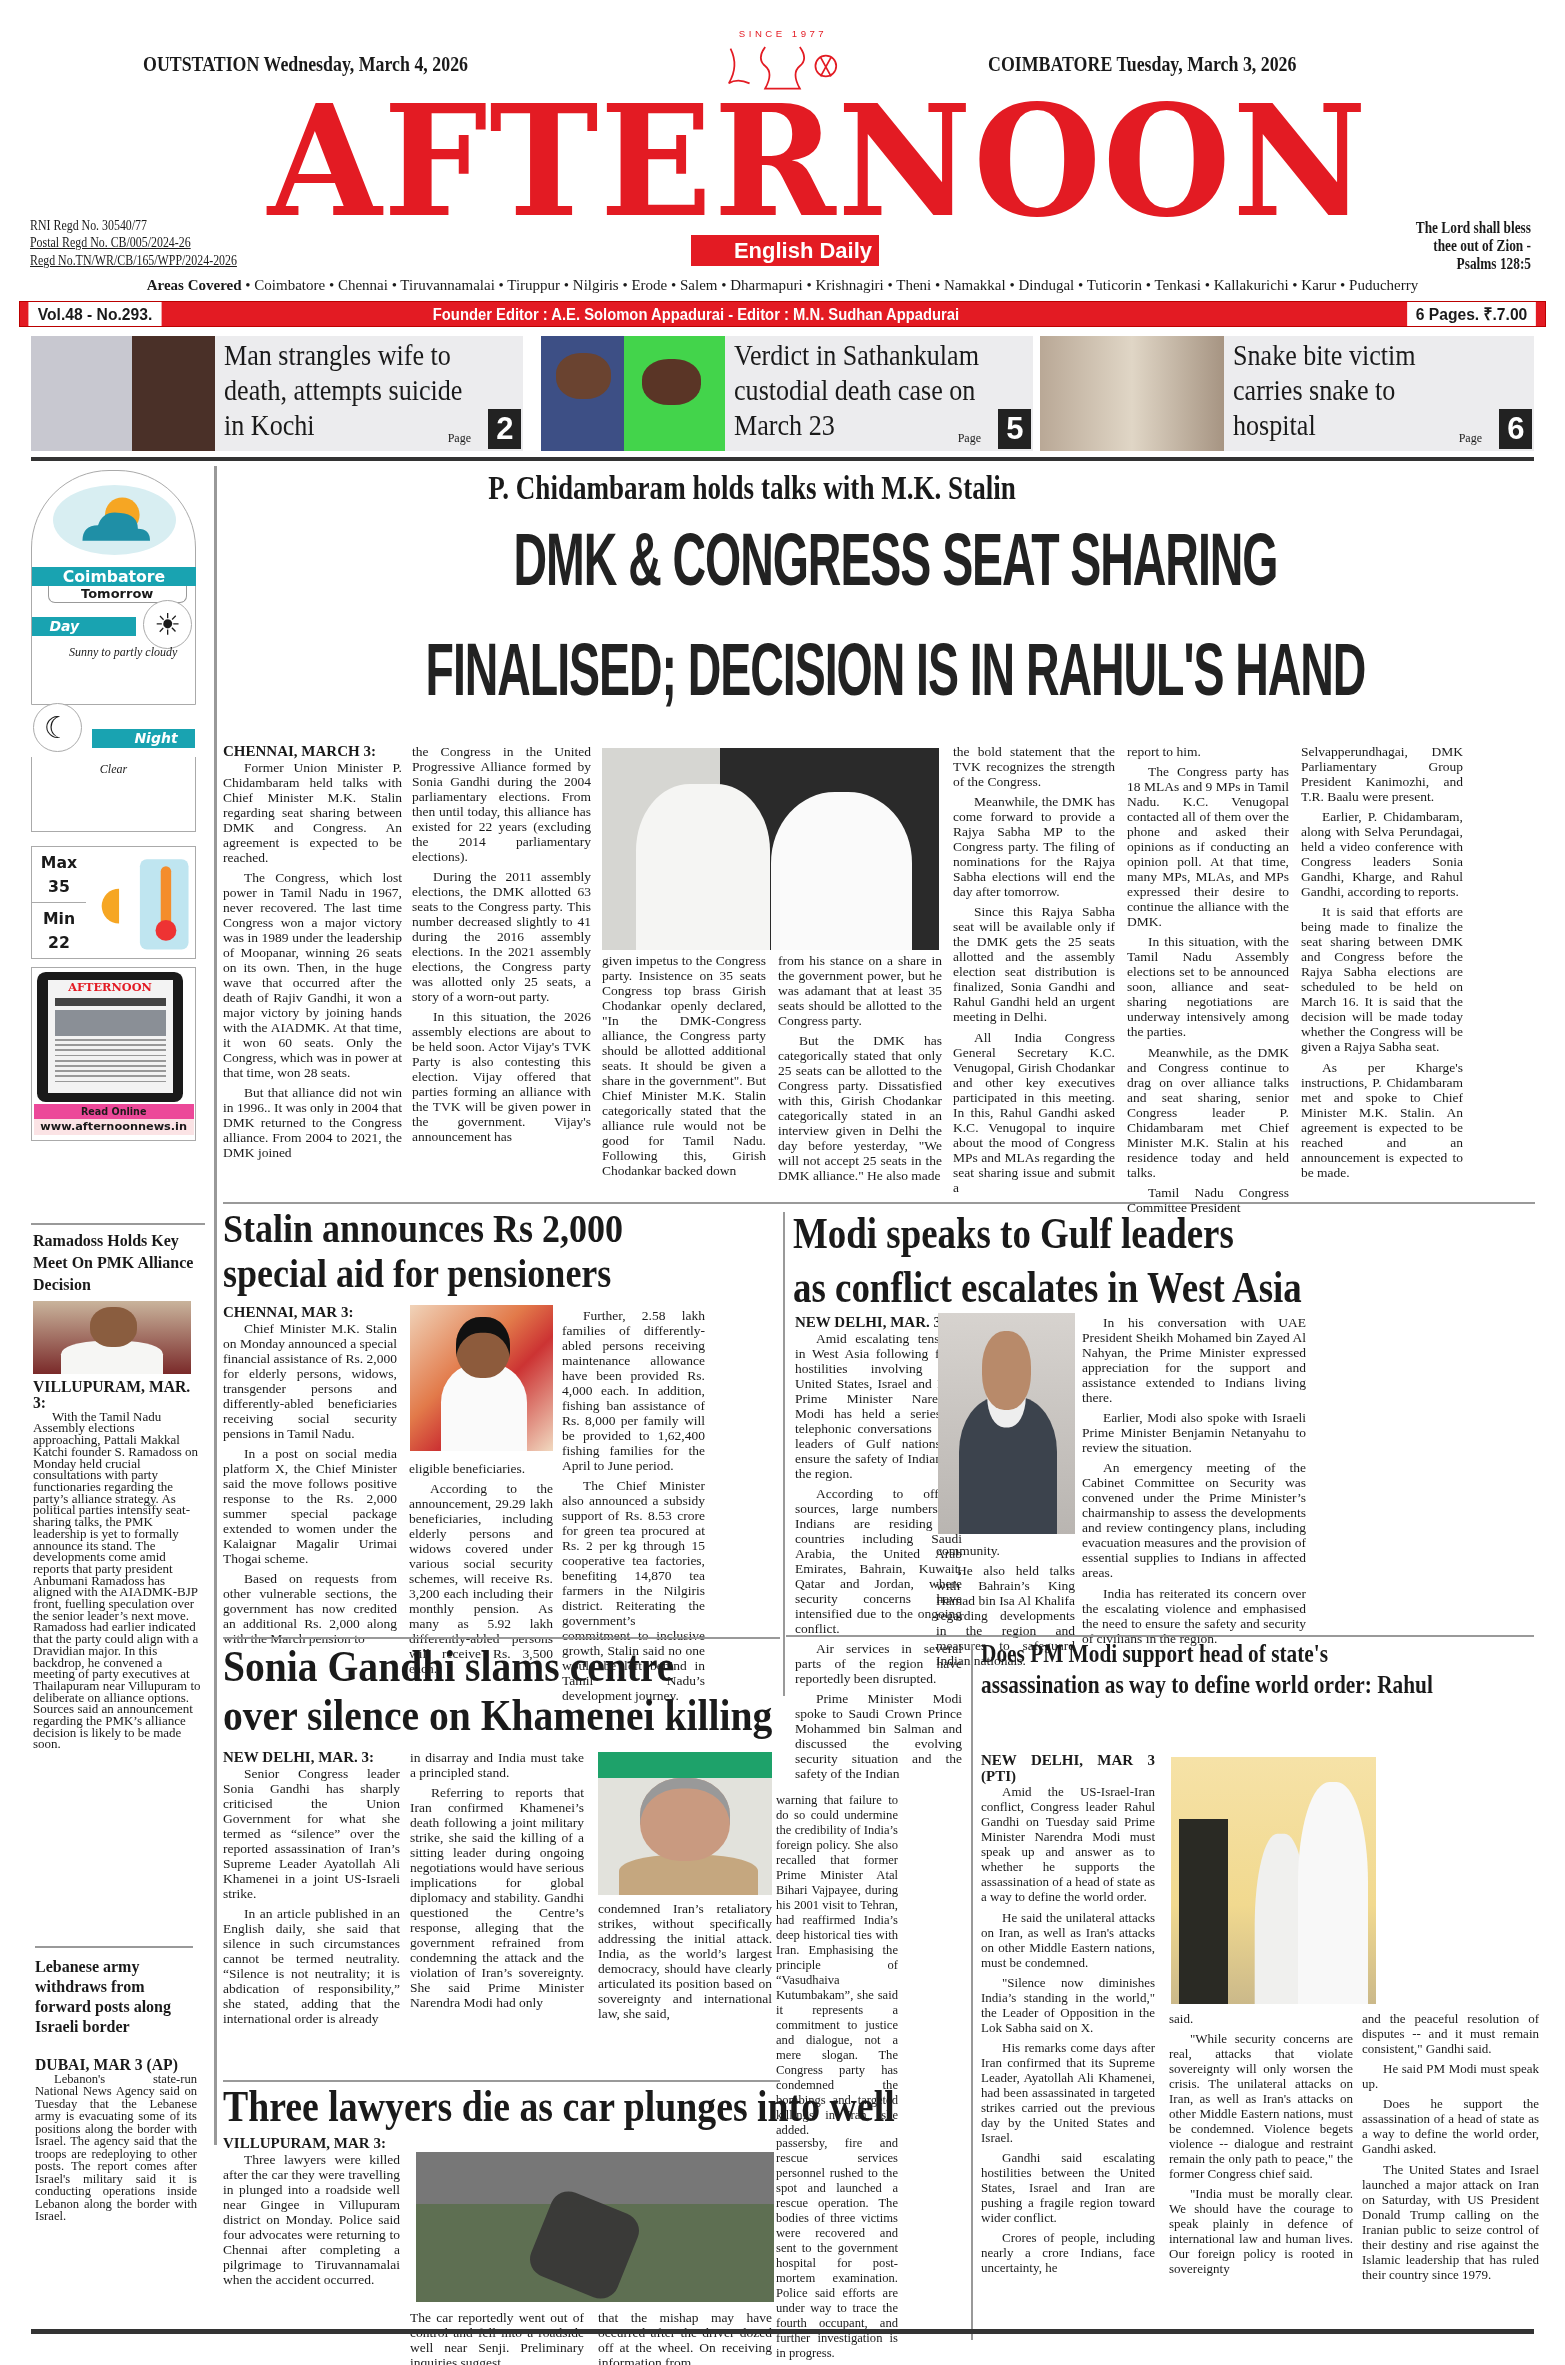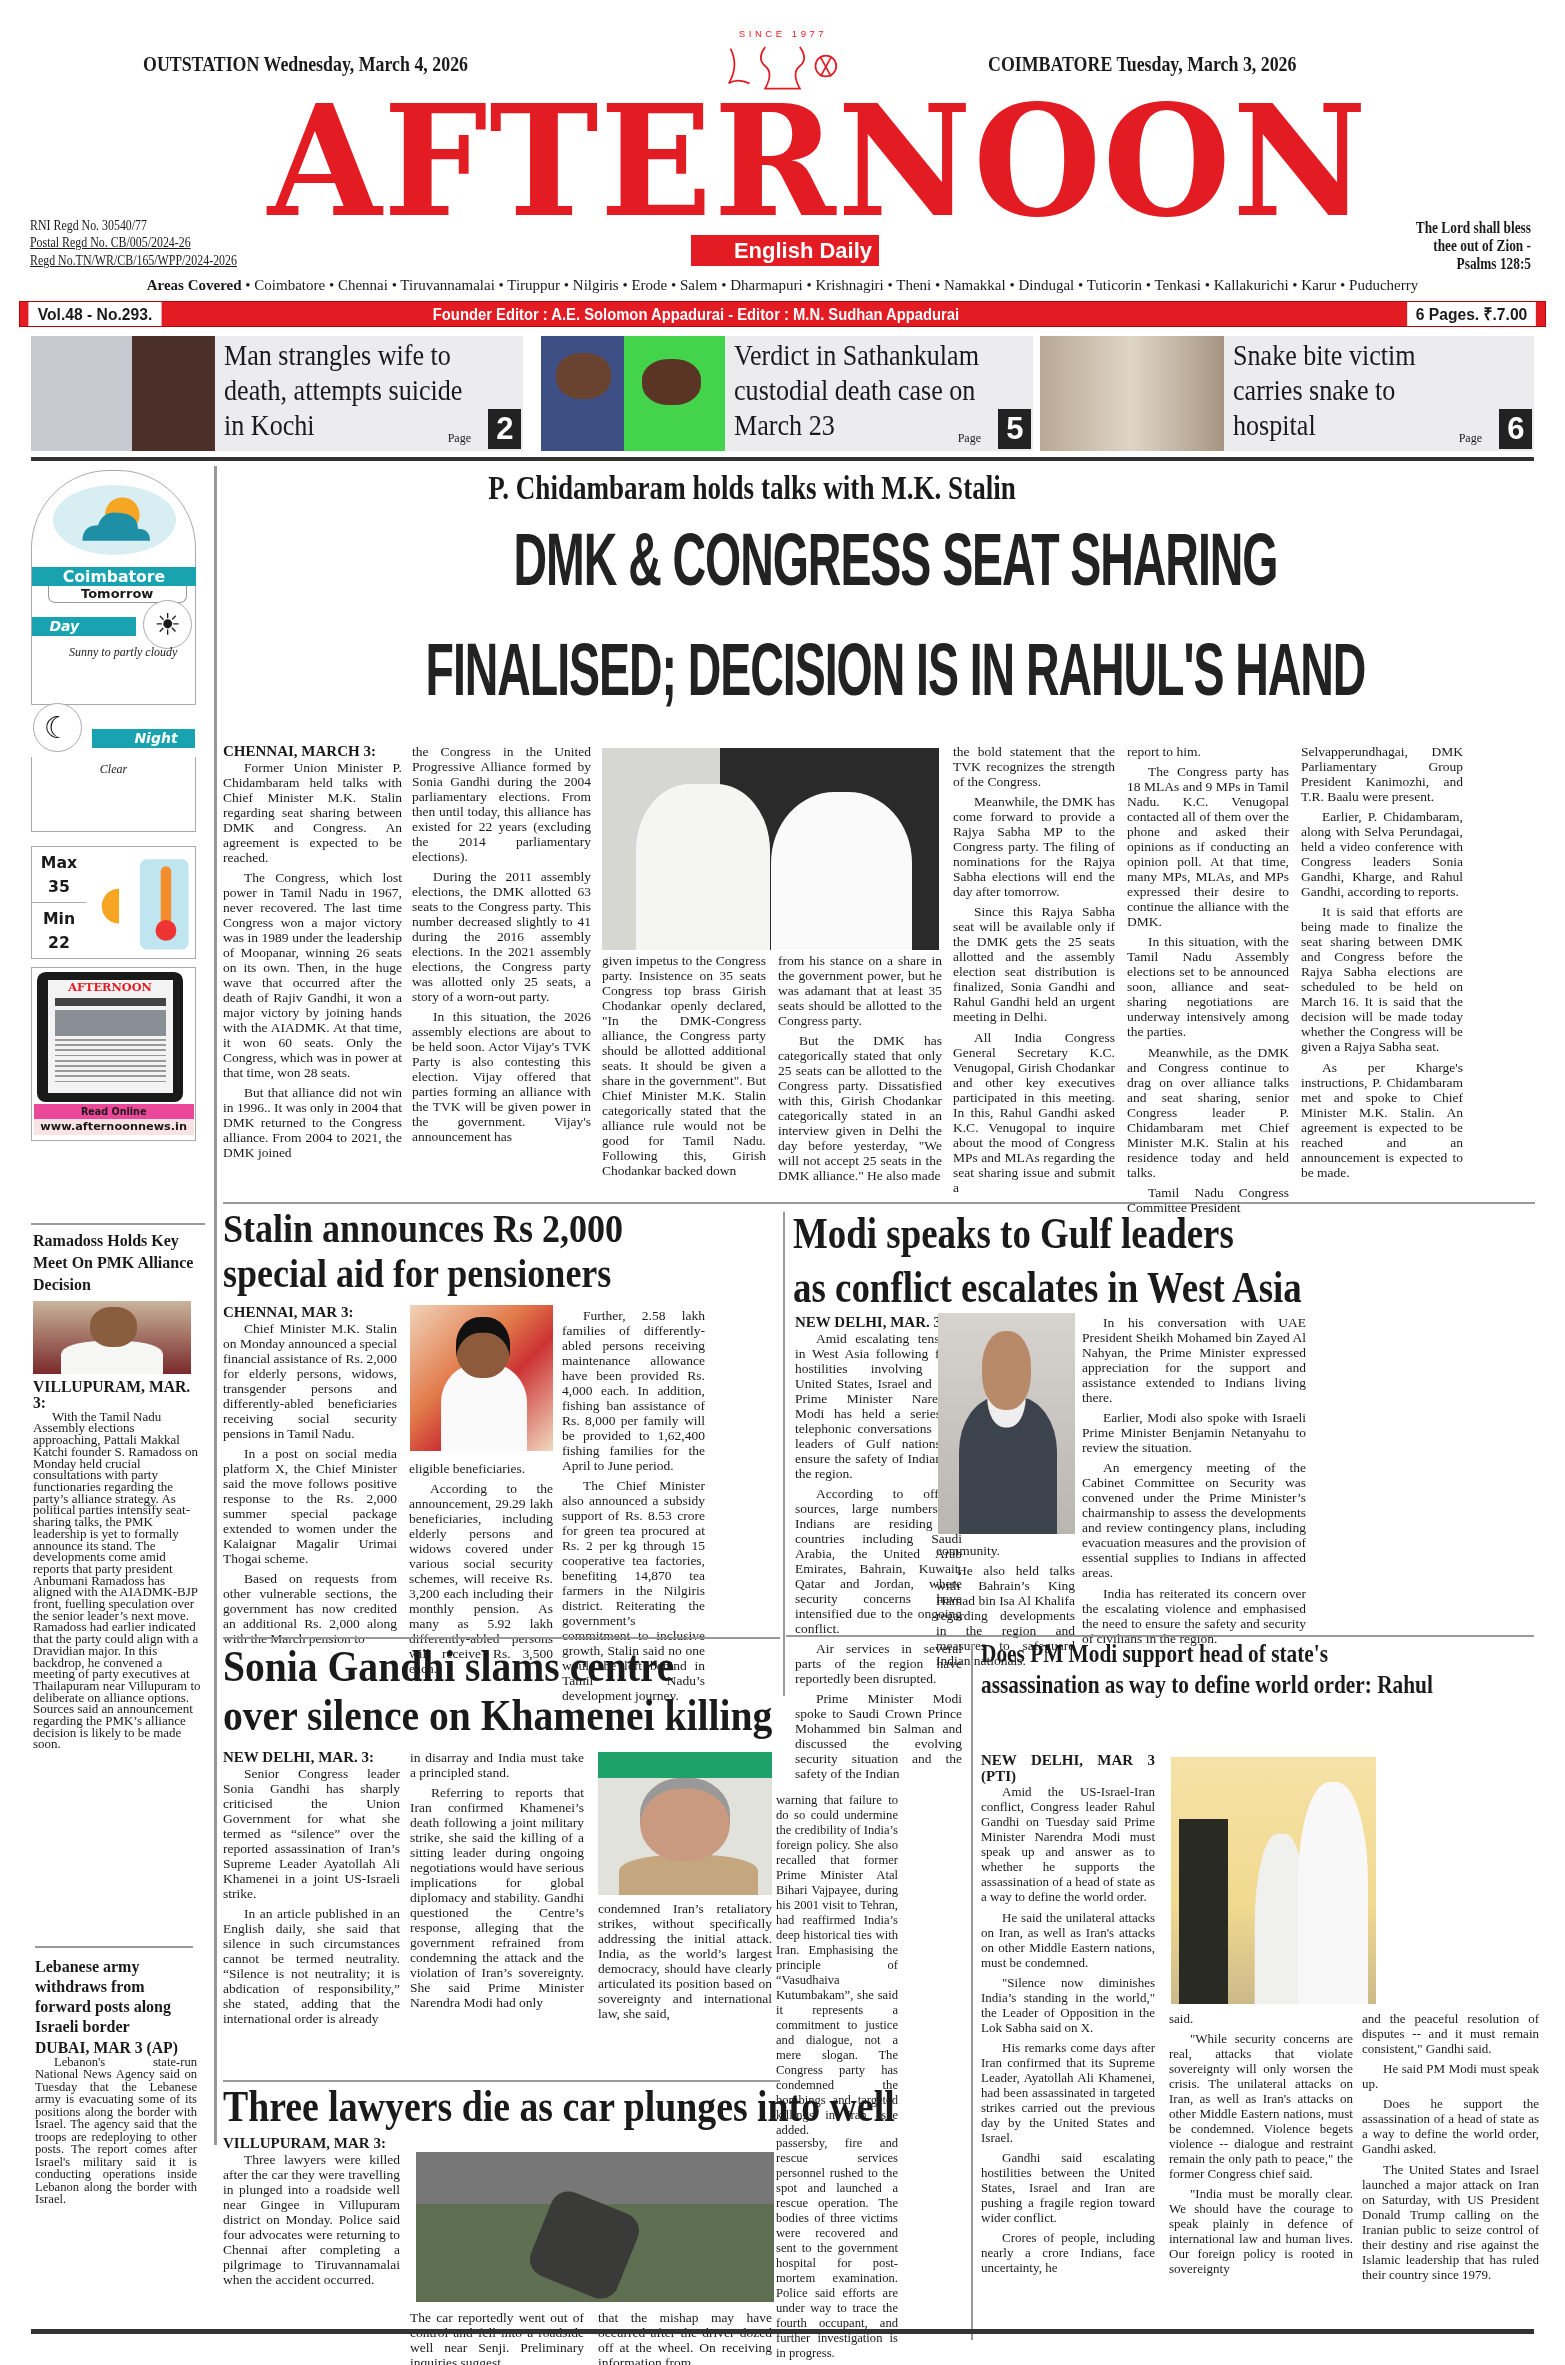--- a/index.html
+++ b/index.html
@@ -209,21 +209,21 @@
 <div class="abs side-story" style="top:1230px;left:33px;width:170px;">
   <h3>Ramadoss Holds Key Meet On PMK Alliance Decision</h3>
   <div class="photo ph-ramadoss" style="position:relative;width:158px;height:73px;margin:5.2px 0;"></div>
   <div class="dl">VILLUPURAM, MAR. 3:</div>
   <p style="font-size:13px;line-height:11.7px;">With the Tamil Nadu Assembly elections approaching, Pattali Makkal Katchi founder S. Ramadoss on Monday held crucial consultations with party functionaries regarding the party’s alliance strategy. As political parties intensify seat-sharing talks, the PMK leadership is yet to formally announce its stand. The developments come amid reports that party president Anbumani Ramadoss has aligned with the AIADMK-BJP front, fuelling speculation over the senior leader’s next move. Ramadoss had earlier indicated that the party could align with a Dravidian major.  In this backdrop, he convened a meeting of party executives at Thailapuram near Villupuram to deliberate on alliance options. Sources said an announcement regarding the PMK’s alliance decision is likely to be made soon.</p>
 </div>
 <div class="abs hrule" style="top:1946px;left:35px;width:158px;"></div>
 
 <div class="abs side-story" style="top:1957px;left:35px;width:162px;">
   <h3 style="line-height:20px;">Lebanese army withdraws from forward posts along Israeli border</h3>
-  <div class="dl" style="margin-top:3px;">DUBAI, MAR 3 (AP)</div>
+  <div class="dl" style="margin-top:20px;">DUBAI, MAR 3 (AP)</div>
   <p style="font-size:12.6px;line-height:12.5px;text-align:justify;">Lebanon's state-run National News Agency said on Tuesday that the Lebanese army is evacuating some of its positions along the border with Israel. The agency said that the troops are redeploying to other posts. The report comes after Israel's military said it is conducting operations inside Lebanon along the border with Israel.</p>
 </div>
 
 <div class="abs kicker" style="top:470px;left:217px;width:1070px;">P. Chidambaram holds talks with M.K. Stalin</div>
 <div class="abs mainhead" style="top:518px;left:130px;width:1531px;">DMK &amp; CONGRESS SEAT SHARING</div>
 <div class="abs mainhead" style="top:628px;left:130px;width:1531px;">FINALISED; DECISION IS IN RAHUL'S HAND</div>
 
 <div class="abs col" style="top:744px;left:223px;width:179px;">
   <span class="dl">CHENNAI, MARCH 3:</span>
   <p>Former Union Minister P. Chidambaram held talks with Chief Minister M.K. Stalin regarding seat sharing between DMK and Congress. An agreement is expected to be reached.</p>

